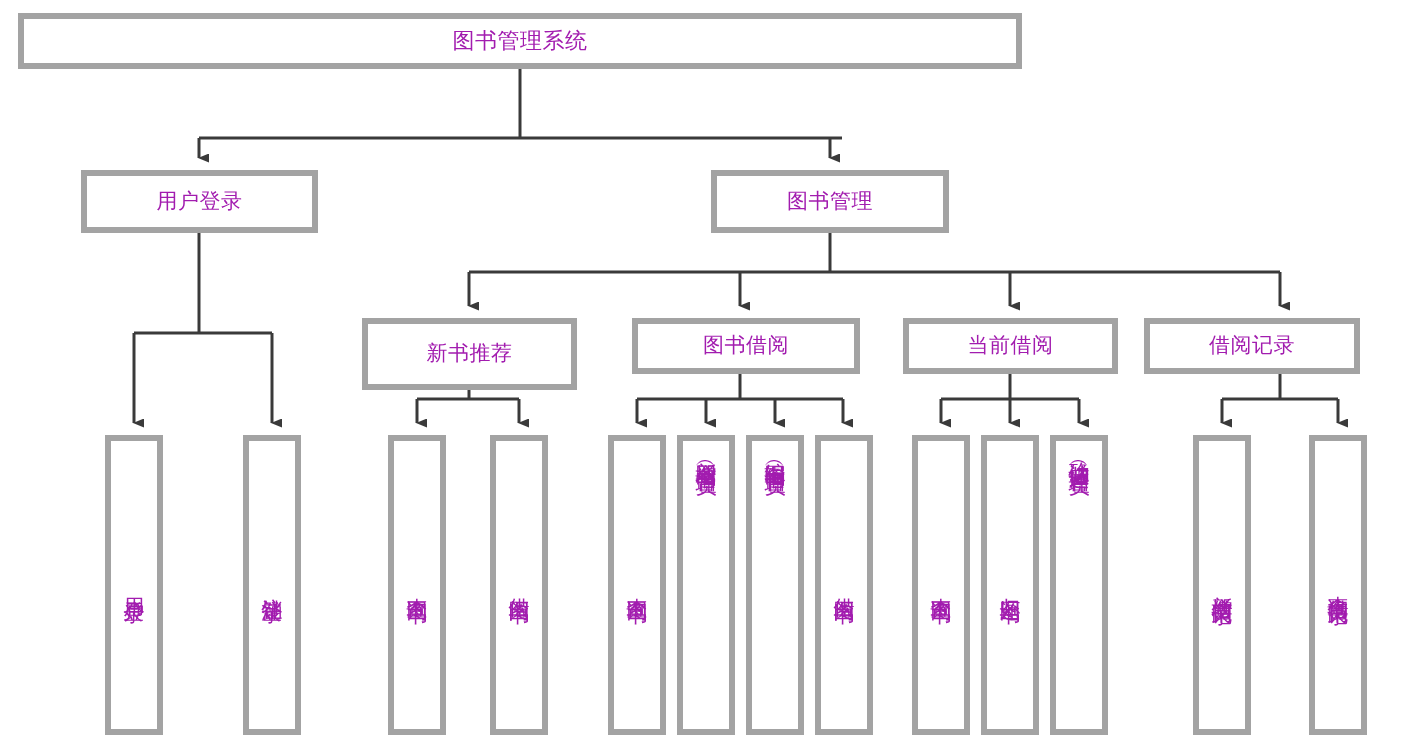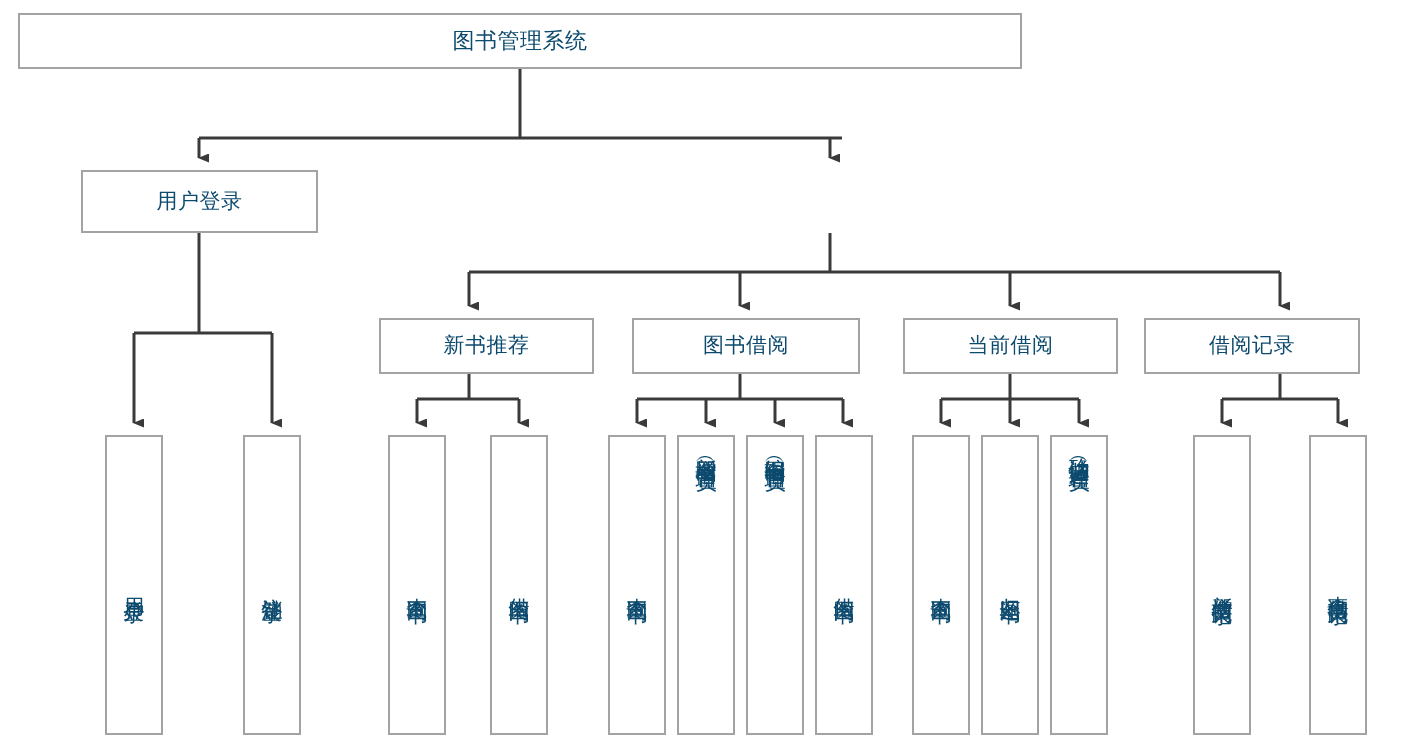--- a/index.html
+++ b/index.html
@@ -21,26 +21,26 @@
     position: absolute;
     left: 0;
     top: 0;
     width: 1405px;
     height: 747px;
     pointer-events: none;
   }
   .node {
     position: absolute;
     box-sizing: border-box;
-    border: 2px solid #a3a3a3;
+    border: 6px solid #a3a3a3;
     background: #ffffff;
     display: flex;
     align-items: center;
     justify-content: center;
-    color: #0c4a6e;
+    color: #a21caf;
   }
   .node-label {
     display: block;
     text-align: center;
     line-height: 1.12;
     white-space: pre;
   }
   
   .node.horiz .node-label {
     font-size: 21px;
@@ -133,22 +133,25 @@
     </g>
   </svg>
 
   <div class="node horiz root" style="left:18px; top:13px; width:1004px; height:56px;">
     <span class="node-label">图书管理系统</span>
   </div>
 
   <div class="node horiz" style="left:81px; top:170px; width:237px; height:63px;">
     <span class="node-label">用户登录</span>
   </div>
-
-  <div class="node horiz" style="left:362px; top:318px; width:215px; height:56px;margin-left:17px;">
+  <div class="node horiz" style="left:711px; top:170px; width:238px; height:63px;">
+    <span class="node-label">图书管理</span>
+  </div>
+
+  <div class="node horiz" style="left:362px; top:318px; width:215px; height:72px;">
     <span class="node-label">新书推荐</span>
   </div>
   <div class="node horiz" style="left:632px; top:318px; width:228px; height:56px;">
     <span class="node-label">图书借阅</span>
   </div>
   <div class="node horiz" style="left:903px; top:318px; width:215px; height:56px;">
     <span class="node-label">当前借阅</span>
   </div>
   <div class="node horiz" style="left:1144px; top:318px; width:216px; height:56px;">
     <span class="node-label">借阅记录</span>

